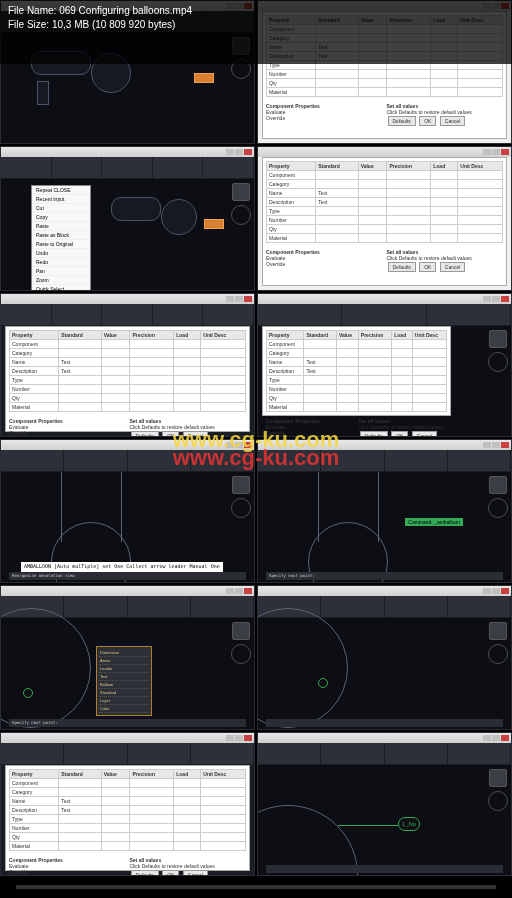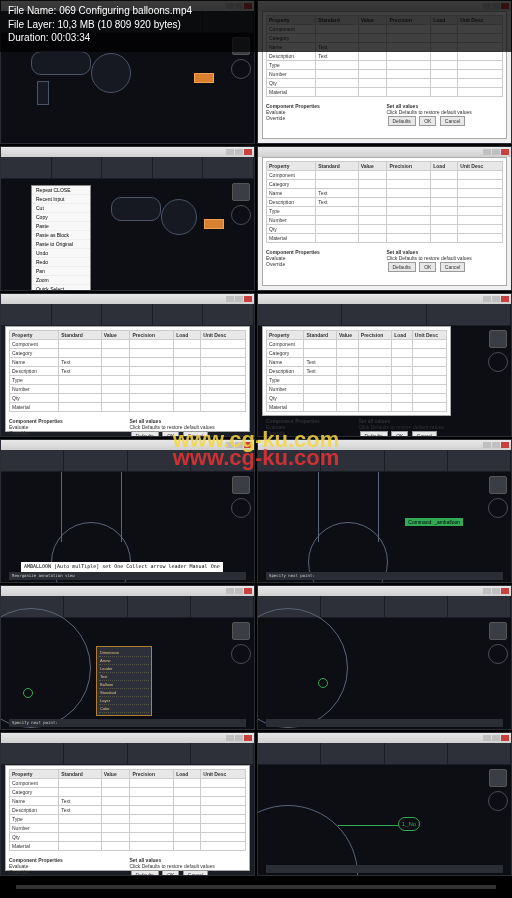--- a/index.html
+++ b/index.html
@@ -1,18 +1,18 @@
 <!DOCTYPE html>
 <html><head>
 <meta charset="utf-8">
 <style>
 * { margin: 0; padding: 0; box-sizing: border-box; }
 body { width: 512px; height: 898px; background: #000; font-family: Arial, sans-serif; overflow: hidden; position: relative; }
 
-.header { position: absolute; top: 0; left: 0; right: 0; height: 52px; background: rgba(0,0,0,0.75); z-index: 10; padding: 4px 8px; display: flex; justify-content: space-between; }
+.header { position: absolute; top: 0; left: 0; right: 0; height: 64px; background: rgba(0,0,0,0.75); z-index: 10; padding: 4px 8px; display: flex; justify-content: space-between; }
 .file-info { color: #fff; font-size: 10px; line-height: 1.35; }
 .file-info div { white-space: nowrap; }
 .logo { color: #fff; font-size: 22px; font-weight: 300; letter-spacing: 1px; opacity: 0.8; margin-top: 2px; }
 
 .grid { position: absolute; top: 0; left: 0; width: 512px; height: 876px; display: grid; grid-template-columns: 1fr 1fr; grid-template-rows: repeat(6, 1fr); gap: 2px; background: #000; }
 
 .tile { background: #1a1d24; position: relative; overflow: hidden; border: 1px solid #2a2d34; }
 .tile-titlebar { height: 10px; background: linear-gradient(#e8e8e8, #d0d0d0); display: flex; justify-content: flex-end; align-items: center; padding-right: 2px; }
 .win-btns { display: flex; gap: 1px; }
 .win-btn { width: 8px; height: 6px; background: #c0c0c0; }
@@ -57,22 +57,21 @@
 
 .curve { position: absolute; border: 1px solid #5a6578; border-radius: 50%; background: transparent; }
 .line { position: absolute; background: #5a6578; }
 </style>
 </head>
 <body>
 
 <div class="header">
   <div class="file-info">
     <div><span>File Name:</span> <span>069 Configuring balloons.mp4</span></div>
-    <div><span>File Layer:</span> <span>10,3 MB (10 809 920 bytes)</span></div>
-    <div><span>Duration:</span> <span>00:03:34</span></div>
+    <div><span>File Size:</span> <span>10,3 MB (10 809 920 bytes)</span></div>
   </div>
 </div>
 
 <div class="grid">
 
   <div class="tile">
     <div class="tile-titlebar">
         <div class="win-btns">
           <div class="win-btn"></div>
           <div class="win-btn"></div>

